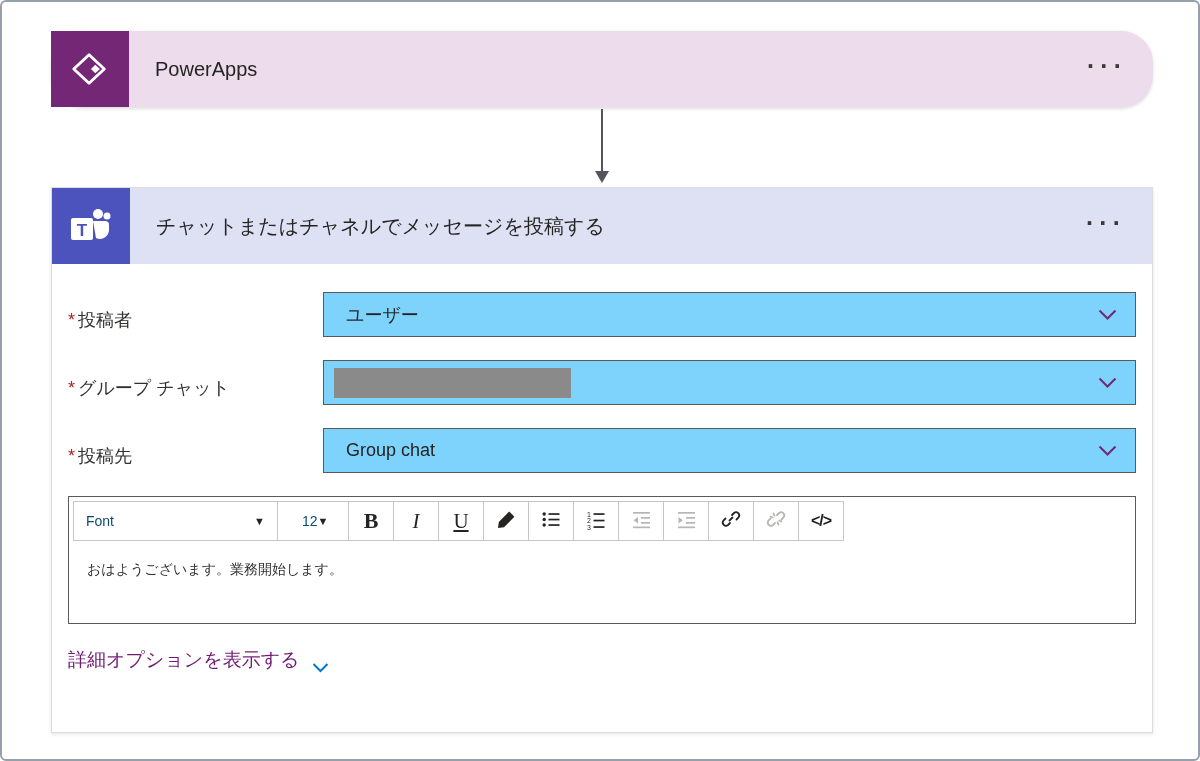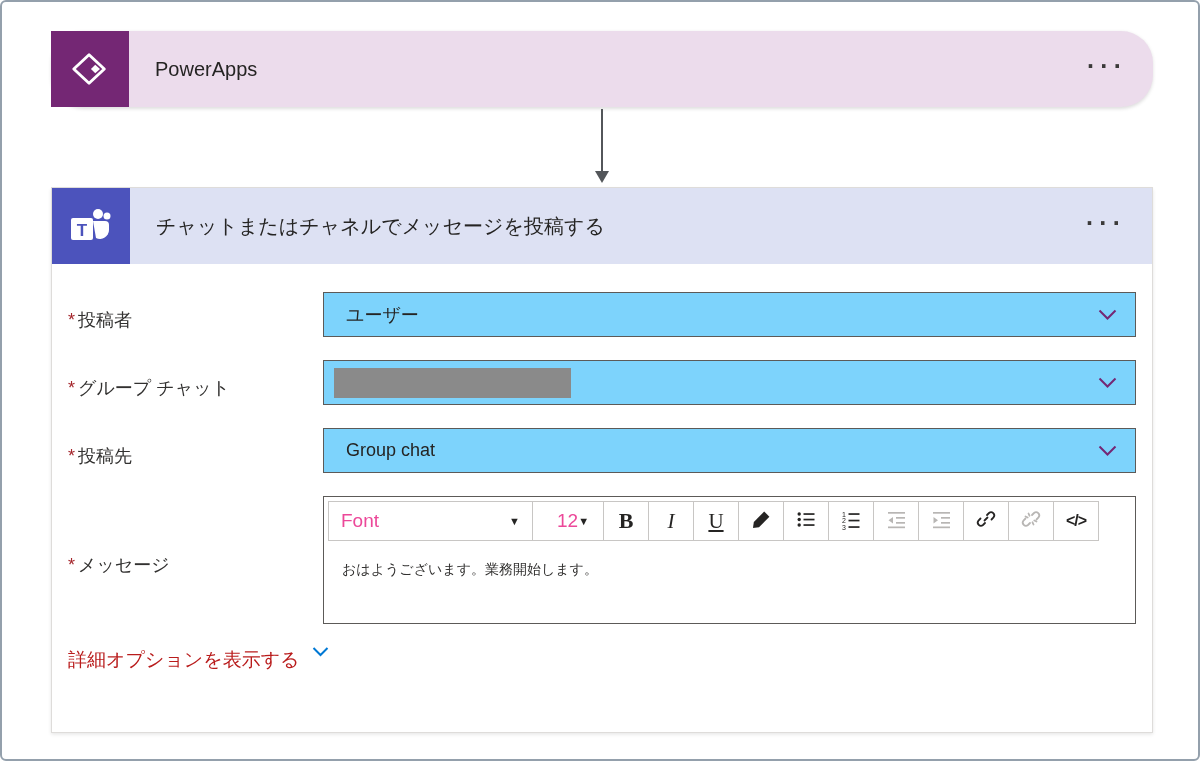--- a/index.html
+++ b/index.html
@@ -56,32 +56,32 @@
   
   .editor { flex:1; border:1px solid #5c5a58; background:#fff; }
   .toolbar { display:flex; align-items:center; padding:4px; }
   .tb-item {
     height:40px; border:1px solid #c8c6c4; background:#fff;
     display:flex; align-items:center; justify-content:center; margin-right:-1px; cursor:pointer;
   }
   .font-dd { width:205px; justify-content:space-between; padding:0 12px; }
   .size-dd { width:72px; justify-content:space-between; padding:0 24px; }
   .tb-btn { width:46px; }
-  .dd-label { font-size:19px; color:#ec4899; }
+  .dd-label { font-size:14px; color:#0c4a6e; }
   .dd-arrow { font-size:11px; color:#252423; }
   .glyph-b { font-family:"Liberation Serif", serif; font-weight:bold; font-size:22px; color:#252423; }
   .glyph-i { font-family:"Liberation Serif", serif; font-style:italic; font-size:21px; color:#252423; }
   .glyph-u { font-family:"Liberation Serif", serif; font-size:21px; text-decoration:underline; color:#252423; }
   .glyph-code { font-size:16px; font-weight:bold; letter-spacing:-1px; color:#252423; }
   .editor-content { height:78px; padding:16px 18px; font-size:14px; color:#323130; cursor:text; }
 
   .advanced-row { margin-top:20px; }
   .advanced-link {
-    display:inline-flex; align-items:flex-start; gap:12px;
-    font-size:19px; color:#b91c1c; text-decoration:none; cursor:pointer;
+    display:inline-flex; align-items:flex-end; gap:12px;
+    font-size:19px; color:#701a75; text-decoration:none; cursor:pointer;
   }
 </style>
 </head>
 <body>
 
 <div class="screen">
 
   <div class="trigger-card">
     <div class="brand-icon-box">
       <svg width="42" height="42" viewBox="0 0 44 44">
@@ -148,23 +148,20 @@
           <span class="input-value">Group chat</span>
           <span class="chevron">
             <svg width="19" height="11" viewBox="0 0 19 11">
                 <path d="M1.5 1 L9.5 9 L17.5 1" fill="none" stroke="#742774" stroke-width="2"></path>
               </svg>
           </span>
         </div>
       </div>
 
       <div class="field-row">
-        <div class="field-label">
-          <span class="req">*</span><span>メッセージ</span>
-        </div>
         <div class="editor">
           <div class="toolbar">
             <div class="tb-item font-dd">
               <span class="dd-label">Font</span>
               <span class="dd-arrow">▼</span>
             </div>
             <div class="tb-item size-dd">
               <span class="dd-label">12</span>
               <span class="dd-arrow">▼</span>
             </div>

